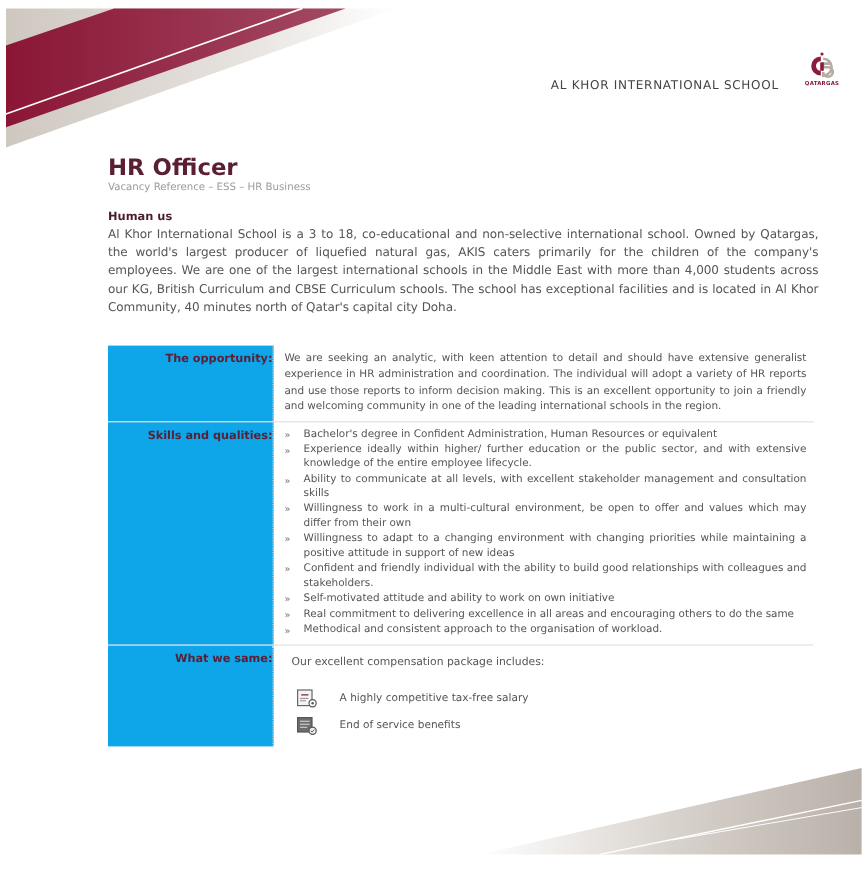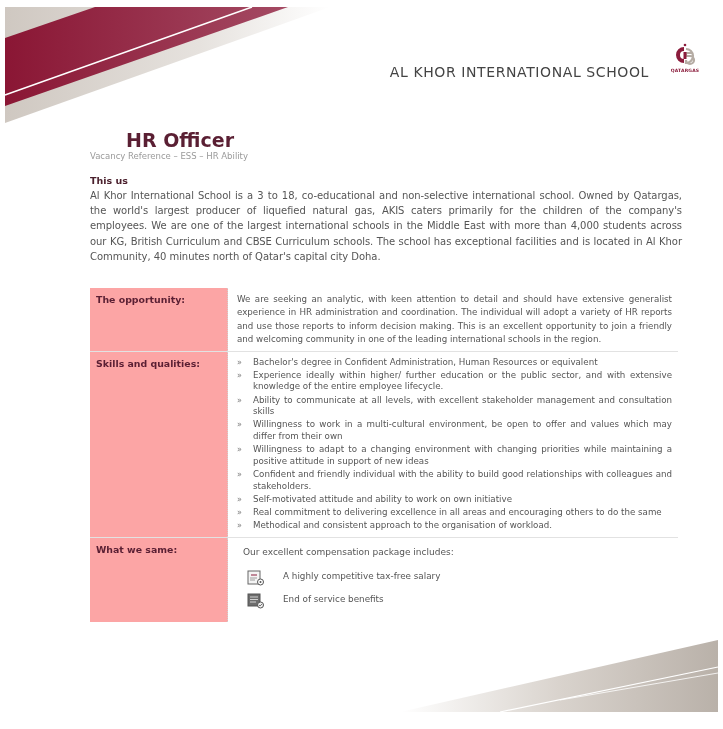--- a/index.html
+++ b/index.html
@@ -6,38 +6,38 @@
   body {
     width:723px; height:729px; position:relative; overflow:hidden;
     background:#ffffff;
     font-family:"DejaVu Sans", sans-serif;
     color:#555;
   }
   .deco { position:absolute; left:0; top:0; pointer-events:none; }
   .header-logo { position:absolute; top:38px; right:20px; display:flex; align-items:center; }
   .school-name { text-align:right; margin-right:18px; }
   .school-ar { font-family:"DejaVu Sans", sans-serif; font-size:13px; color:#555; letter-spacing:2px; line-height:16px; direction:rtl; }
-  .school-en { font-family:"DejaVu Sans", sans-serif; font-size:14px; color:#444; letter-spacing:0.6px; line-height:12px;margin-top:28px; }
+  .school-en { font-family:"DejaVu Sans", sans-serif; font-size:10px; color:#444; letter-spacing:0.6px; line-height:12px;margin-top:28px; }
   .qg-logo { width:36px; display:flex; flex-direction:column; align-items:center; }
   .qg-sub { font-size:4.5px; color:#8a1a3a; font-weight:bold; margin-top:1px; letter-spacing:0.2px; }
 
-  .title { position:absolute; left:90px; top:129px; font-family:"DejaVu Sans", sans-serif; font-weight:bold; font-size:19px; color:#5a1f33; line-height:22px;margin-left:36px; }
+  .title { position:absolute; left:90px; top:129px; font-family:"DejaVu Sans", sans-serif; font-weight:bold; font-size:19px; color:#5a1f33; line-height:22px; }
   .subtitle { position:absolute; left:90px; top:151px; font-size:8.5px; color:#9a9a9a; }
   .about-h { position:absolute; left:90px; top:175px; font-size:9.5px; font-weight:bold; color:#4a1f2c; }
   .about-p { position:absolute; left:90px; top:188px; width:592px; font-size:10px; line-height:15.2px; color:#555; text-align:justify; letter-spacing:-0.05px; }
 
   table.info { position:absolute; left:90px; top:288px; width:588px; border-collapse:collapse; font-size:8.7px; color:#555; }
   table.info td { vertical-align:top; border-bottom:1px solid #e2e2e2; }
-  td.lbl { width:131px; background:#fca5a5; padding:6px 0 6px 6px; font-weight:bold; color:#5a1f33; font-size:9.4px; border-right:1px dotted #cfcfcf; }
+  td.lbl { width:131px; background:#0ea5e9; padding:6px 0 6px 6px; font-weight:bold; color:#5a1f33; font-size:9.4px; border-right:1px dotted #cfcfcf;text-align:right; }
   td.val { padding:5px 6px 4px 9px; line-height:13.4px; text-align:justify;margin-top:32px; }
   ul.bul { list-style:none; margin:0; padding:0; }
   ul.bul li { position:relative; padding-left:16px; margin-bottom:1.6px; line-height:11.6px; text-align:justify; }
   ul.bul li .mk { position:absolute; left:0; top:0; color:#777; font-size:8px; }
   .offer-intro { margin:3px 0 10px 6px; font-size:9px; }
-  .offer-item { display:flex; align-items:flex-start; margin-left:10px; height:20px; margin-bottom:3px; }
+  .offer-item { display:flex; align-items:flex-end; margin-left:10px; height:20px; margin-bottom:3px; }
   .offer-icon { width:18px; height:16px; margin-right:18px; }
   .offer-text { font-size:8.8px; }
 </style>
 </head>
 <body>
 
 <svg class="deco" width="723" height="729" viewBox="0 0 723 729">
   <defs>
     <linearGradient id="gGrey" x1="0" y1="0" x2="1" y2="0">
       <stop offset="0" stop-color="#cfc8c1"></stop>
@@ -73,23 +73,23 @@
       <path d="M11 4 A8 8 0 1 0 11 20 L11 16 A4 4 0 1 1 11 8 Z" fill="#8b1c3c"></path>
       <path d="M13 6 A7 7 0 1 1 13 20 L13 17 A4 4 0 1 0 17 13 L13 13 L13 10 L20 10" fill="none" stroke="#b5aca4" stroke-width="2.2"></path>
       <circle cx="12" cy="2" r="1.3" fill="#8b1c3c"></circle>
       <rect x="10.5" y="9" width="3" height="7" fill="#8b1c3c"></rect>
     </svg>
     <div class="qg-sub">QATARGAS</div>
   </div>
 </div>
 
 <div class="title">HR Officer</div>
-<div class="subtitle">Vacancy Reference – ESS – HR Ability</div>
+<div class="subtitle">Vacancy Reference – ESS – HR Business</div>
 
-<div class="about-h">This us</div>
+<div class="about-h">Human us</div>
 <div class="about-p">Al Khor International School is a 3 to 18, co-educational and non-selective international school. Owned by Qatargas, the world's largest producer of liquefied natural gas, AKIS caters primarily for the children of the company's employees. We are one of the largest international schools in the Middle East with more than 4,000 students across our KG, British Curriculum and CBSE Curriculum schools. The school has exceptional facilities and is located in Al Khor Community, 40 minutes north of Qatar's capital city Doha.</div>
 
 <table class="info">
   <tbody>
       <tr>
     <td class="lbl">The opportunity:</td>
     <td class="val">We are seeking an analytic, with keen attention to detail and should have extensive generalist experience in HR administration and coordination. The individual will adopt a variety of HR reports and use those reports to inform decision making. This is an excellent opportunity to join a friendly and welcoming community in one of the leading international schools in the region.</td>
   </tr>
   <tr>
     <td class="lbl">Skills and qualities:</td>

